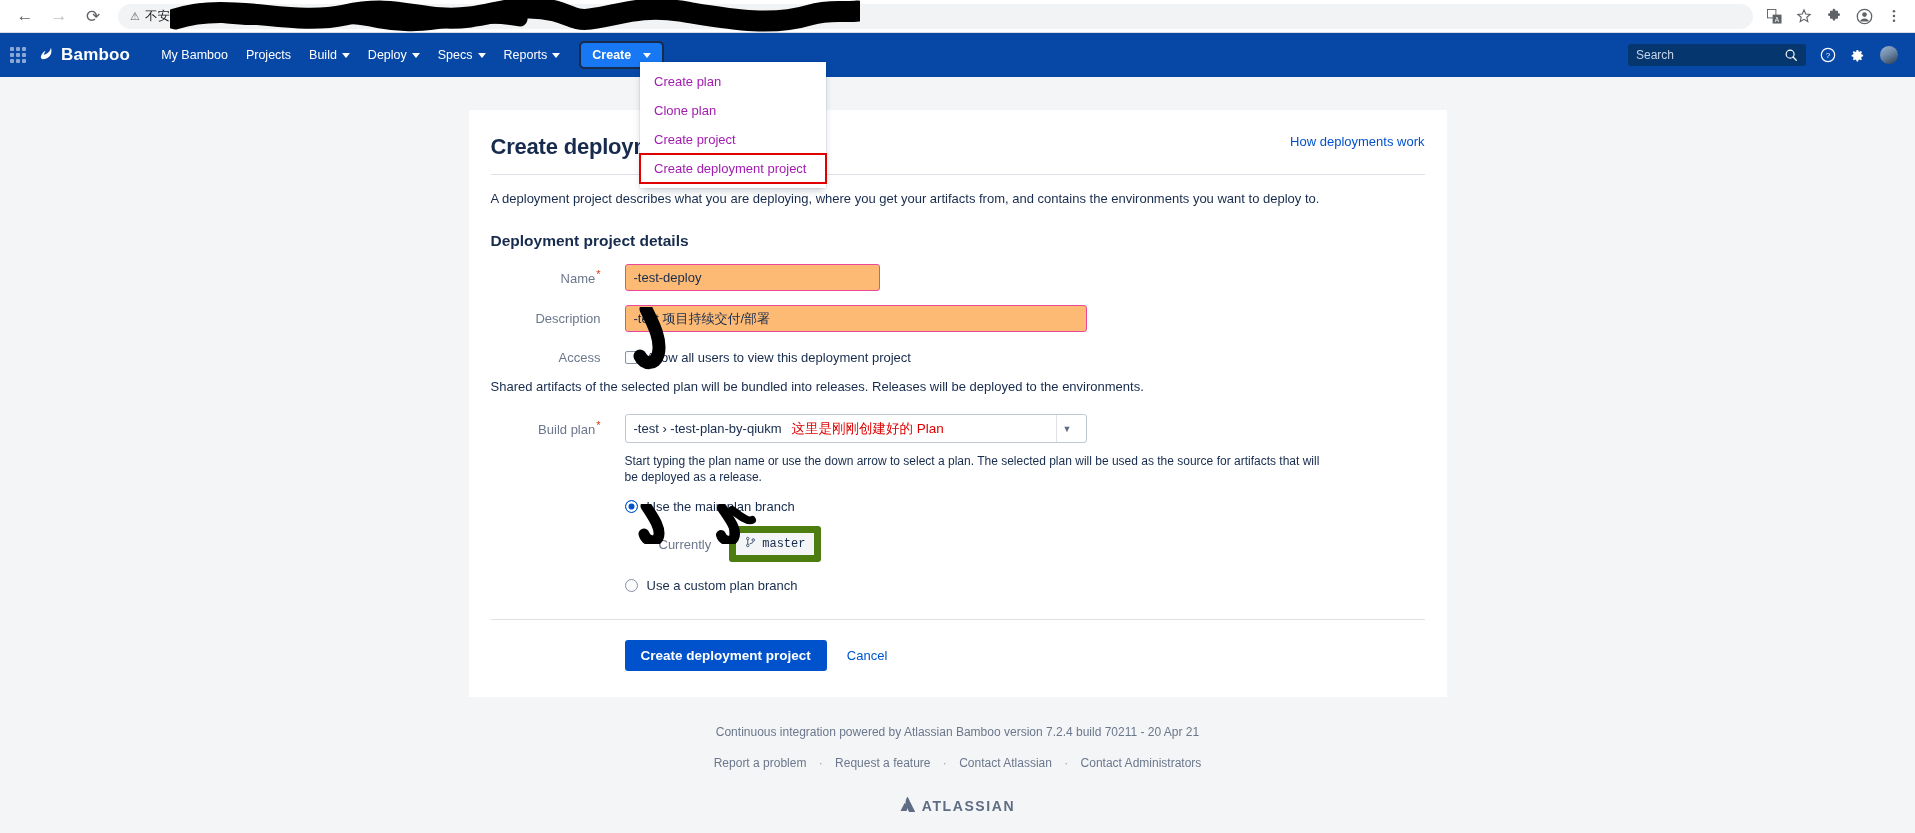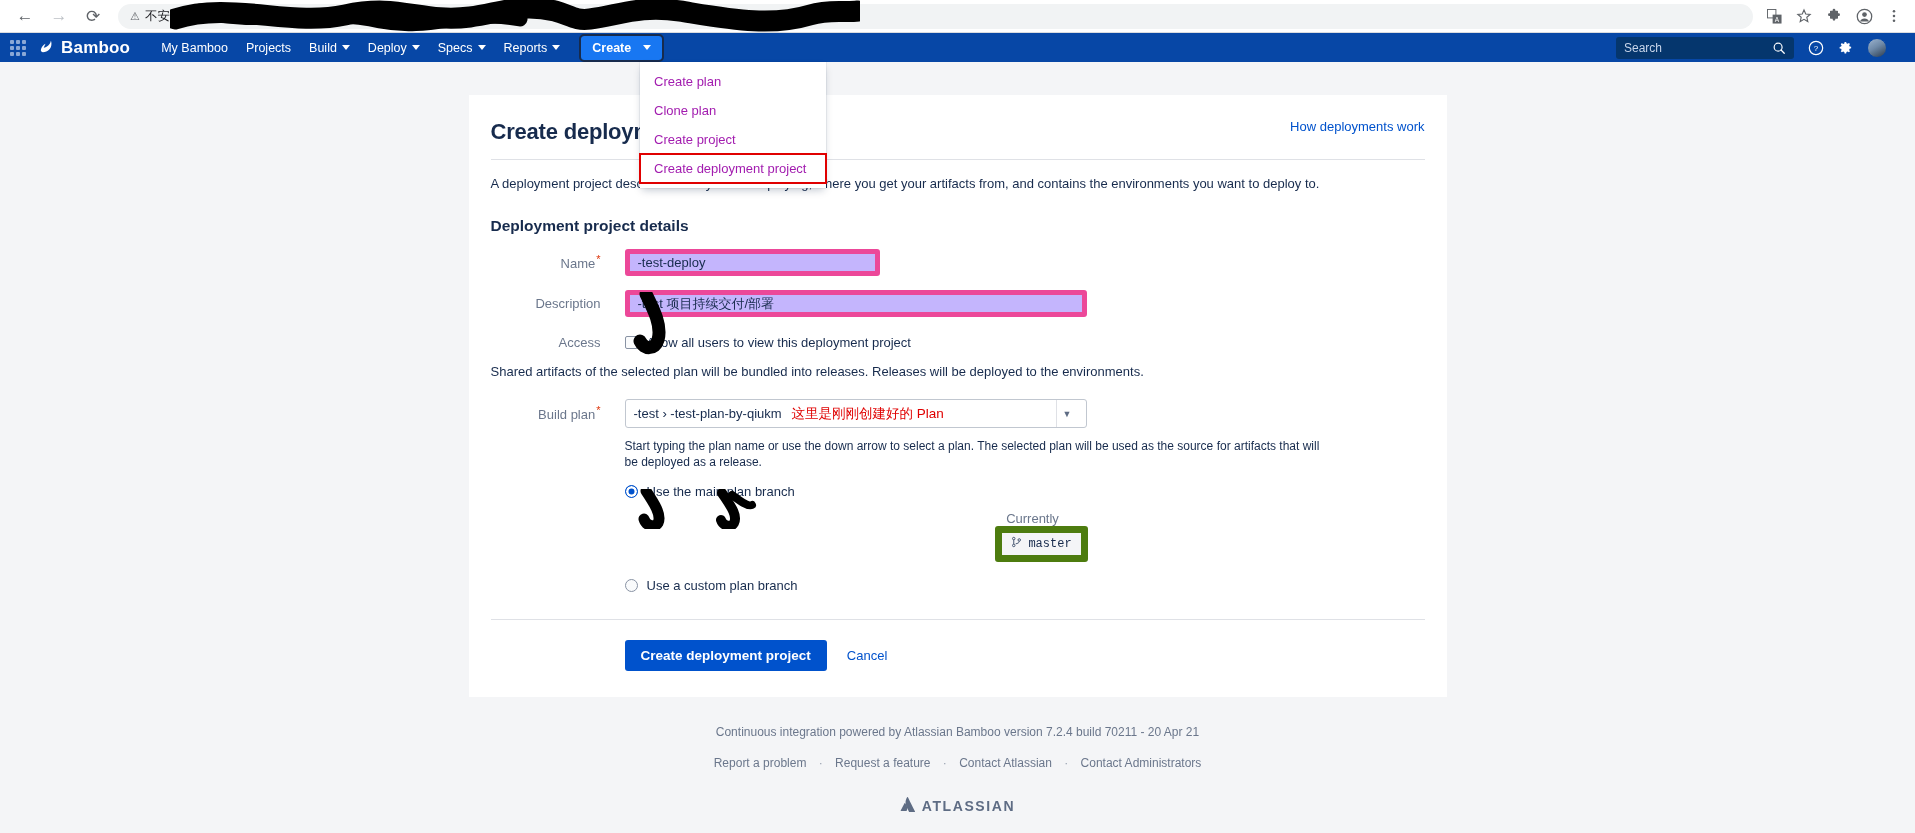--- a/index.html
+++ b/index.html
@@ -49,25 +49,25 @@
     width: 1px; height: 15px; background: #cdd0d3; margin: 0 8px;
   }
   .browser-icons {
     display: flex; align-items: center; gap: 14px;
     margin-left: 6px; padding-right: 4px;
   }
   .bico { color: #5f6368; display:flex; align-items:center; }
 
   
   .topnav {
-    height: 29px;
+    height: 44px;
     background: #0747a6;
     display: flex;
     align-items: center;
-    padding: 0 28px 0 8px;
+    padding: 0 16px 0 8px;
     position: relative;
     z-index: 30;
   }
   .appswitch {
     width: 20px; height: 20px;
     display: grid;
     grid-template-columns: repeat(3, 4px);
     grid-template-rows: repeat(3, 4px);
     gap: 2px;
     justify-content: center; align-content: center;
@@ -194,22 +194,22 @@
     width: 134px;
     text-align: right;
     font-size: 13px;
     color: #6b778c;
     padding-right: 24px;
     flex: none;
   }
   .req { color: #de350b; font-size: 11px; vertical-align: super; margin-left: 1px; }
   .input {
     height: 27px;
-    background: #c4b5fd;
-    border: 5px solid #ec4899;
+    background: #fdba74;
+    border: 1px solid #ec4899;
     border-radius: 3px;
     font-size: 13px;
     color: #172b4d;
     display: flex; align-items: center;
     padding: 0 8px;
     position: relative;
   }
   .input.name { width: 255px; }
   .input.descr { width: 462px; }
   .input.plan {
@@ -249,21 +249,20 @@
     position: relative;
   }
   .radio.checked {
     border-color: #0052cc; background: #0052cc;
     box-shadow: inset 0 0 0 2.5px #fff;
   }
   .radio-label { font-size: 13px; color: #172b4d; margin-left: 9px; }
   .currently-row {
     display: flex; align-items: center;
     margin: 12px 0 0 168px;
-    flex-direction: column;
   }
   .currently-label { font-size: 13px; color: #6b778c; margin-right: 18px; }
   .branch-badge {
     background: #f4f5f7;
     border: 7px solid #4d7c0f;
     border-radius: 3px;
     padding: 3px 9px;
     display: flex; align-items: center; gap: 6px;
     font-family: "Liberation Mono", monospace;
     font-size: 12px;

